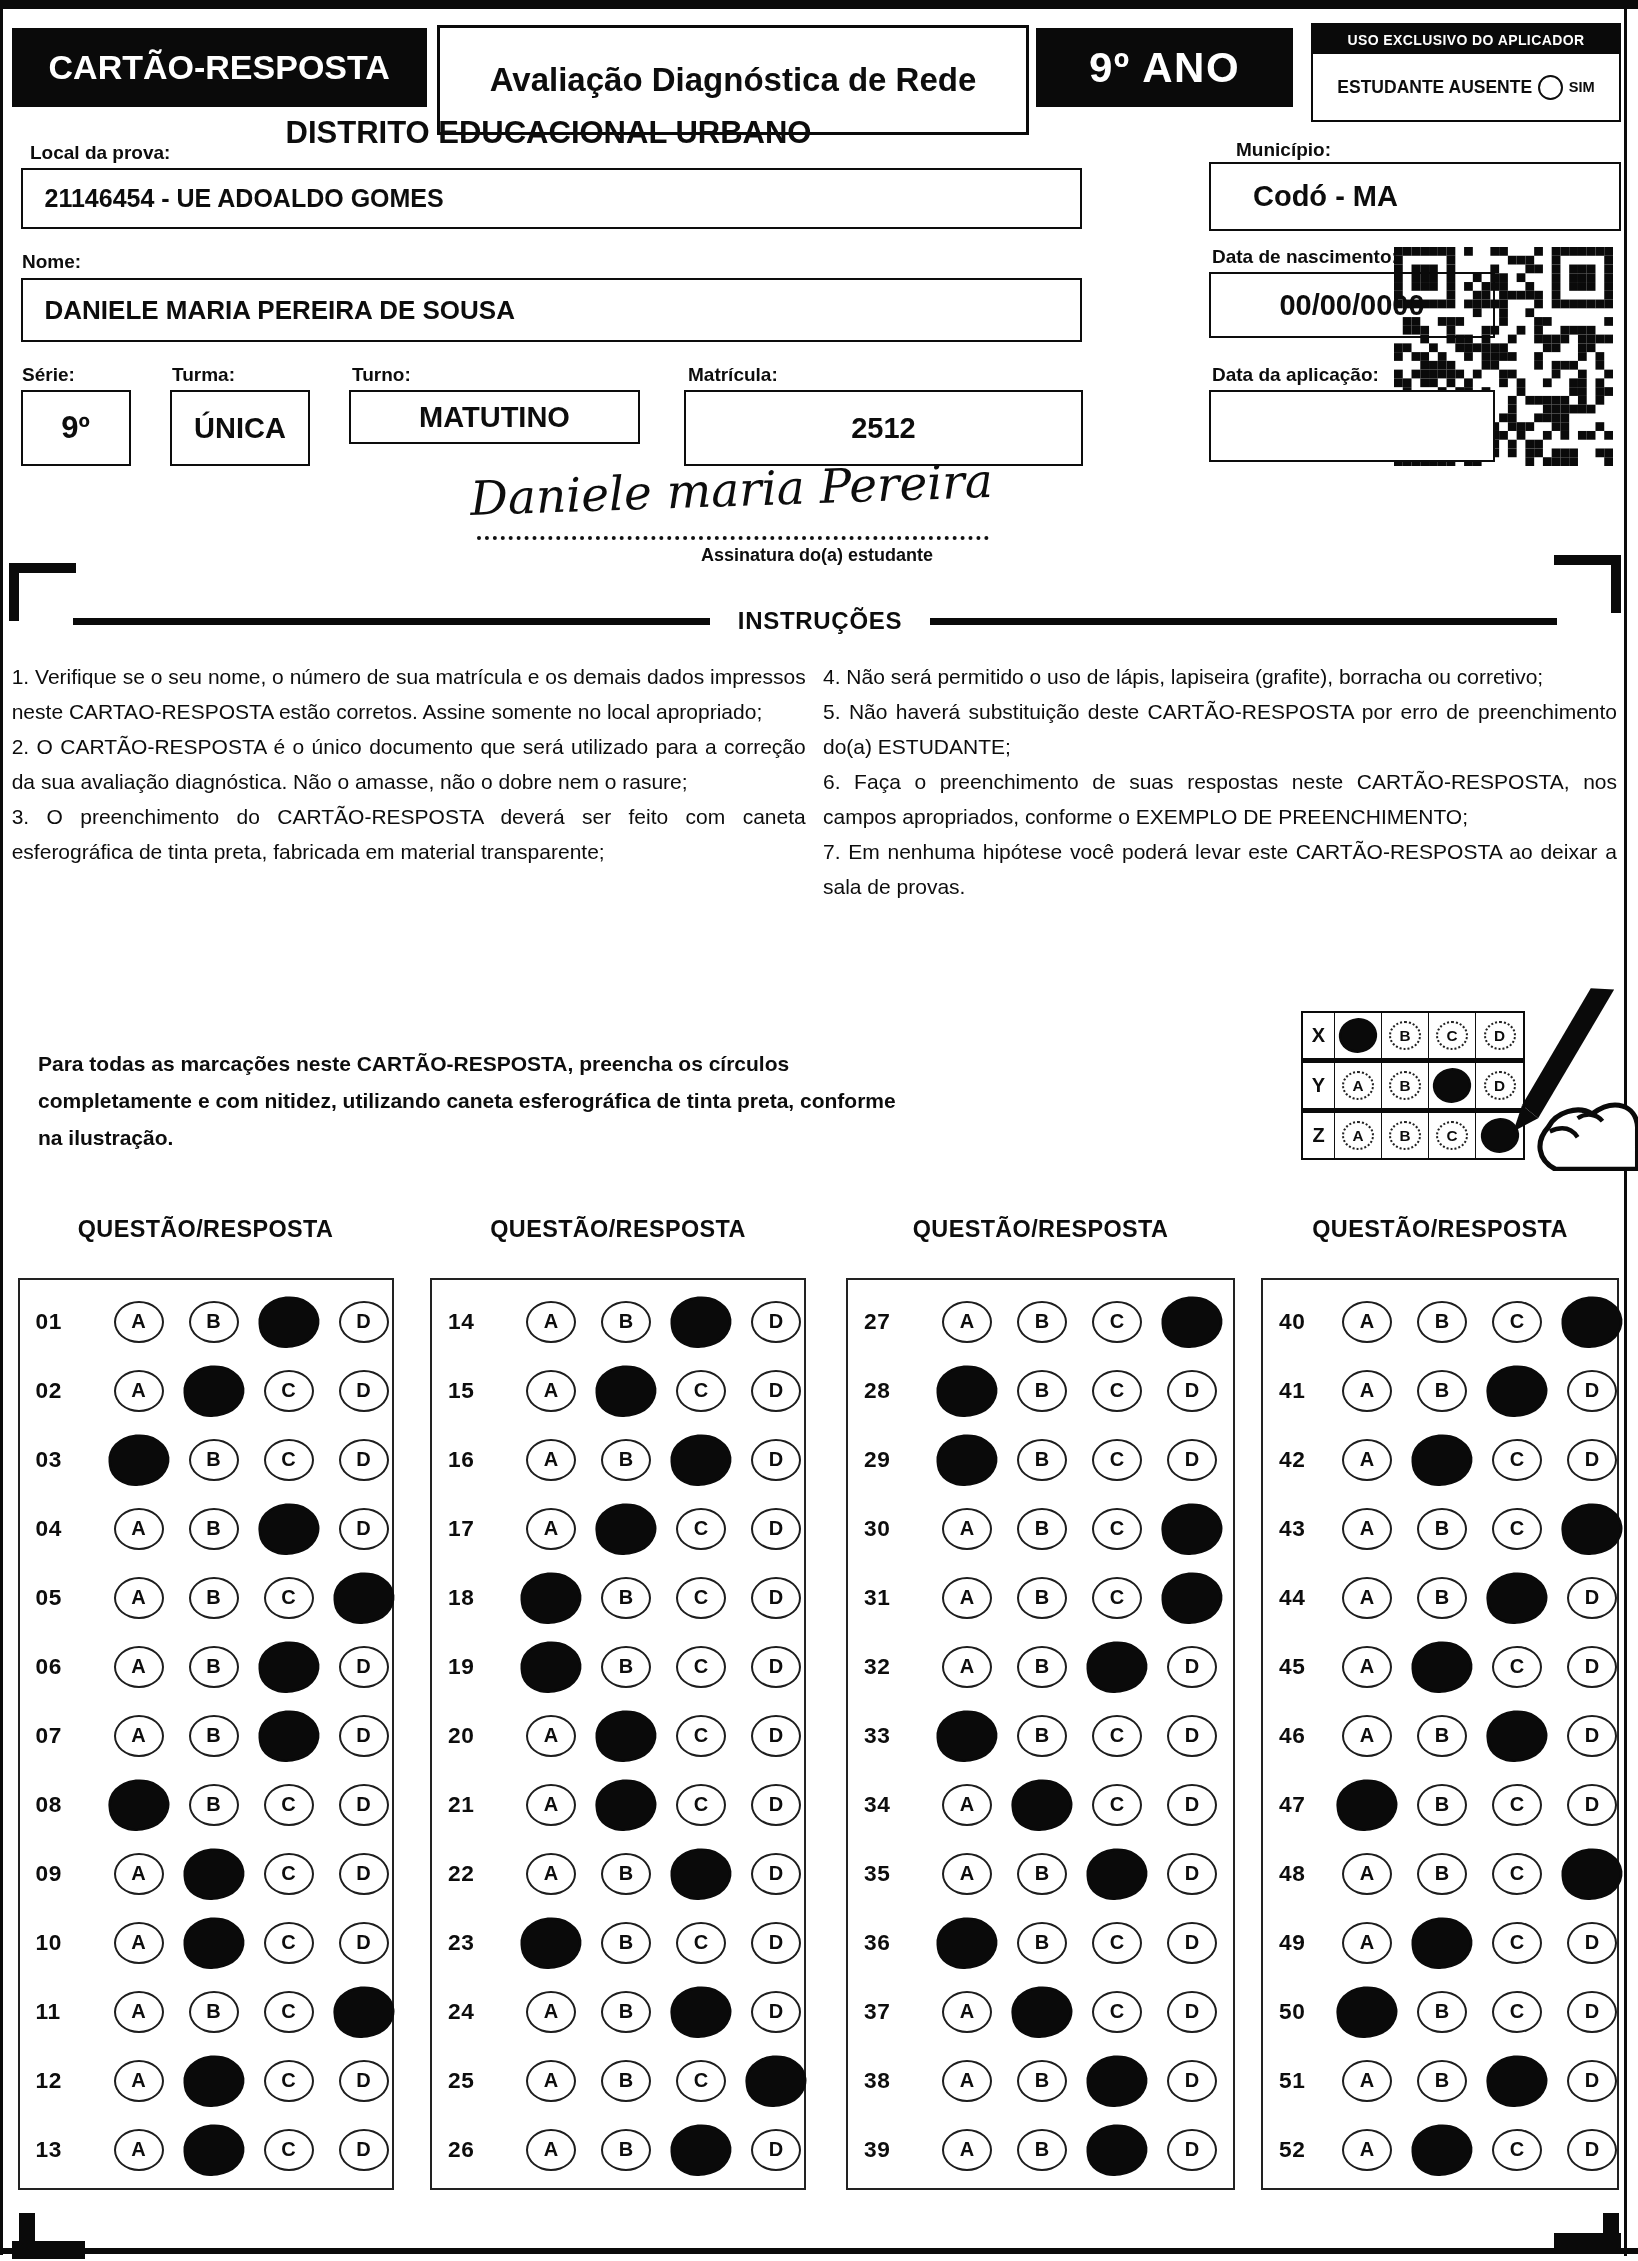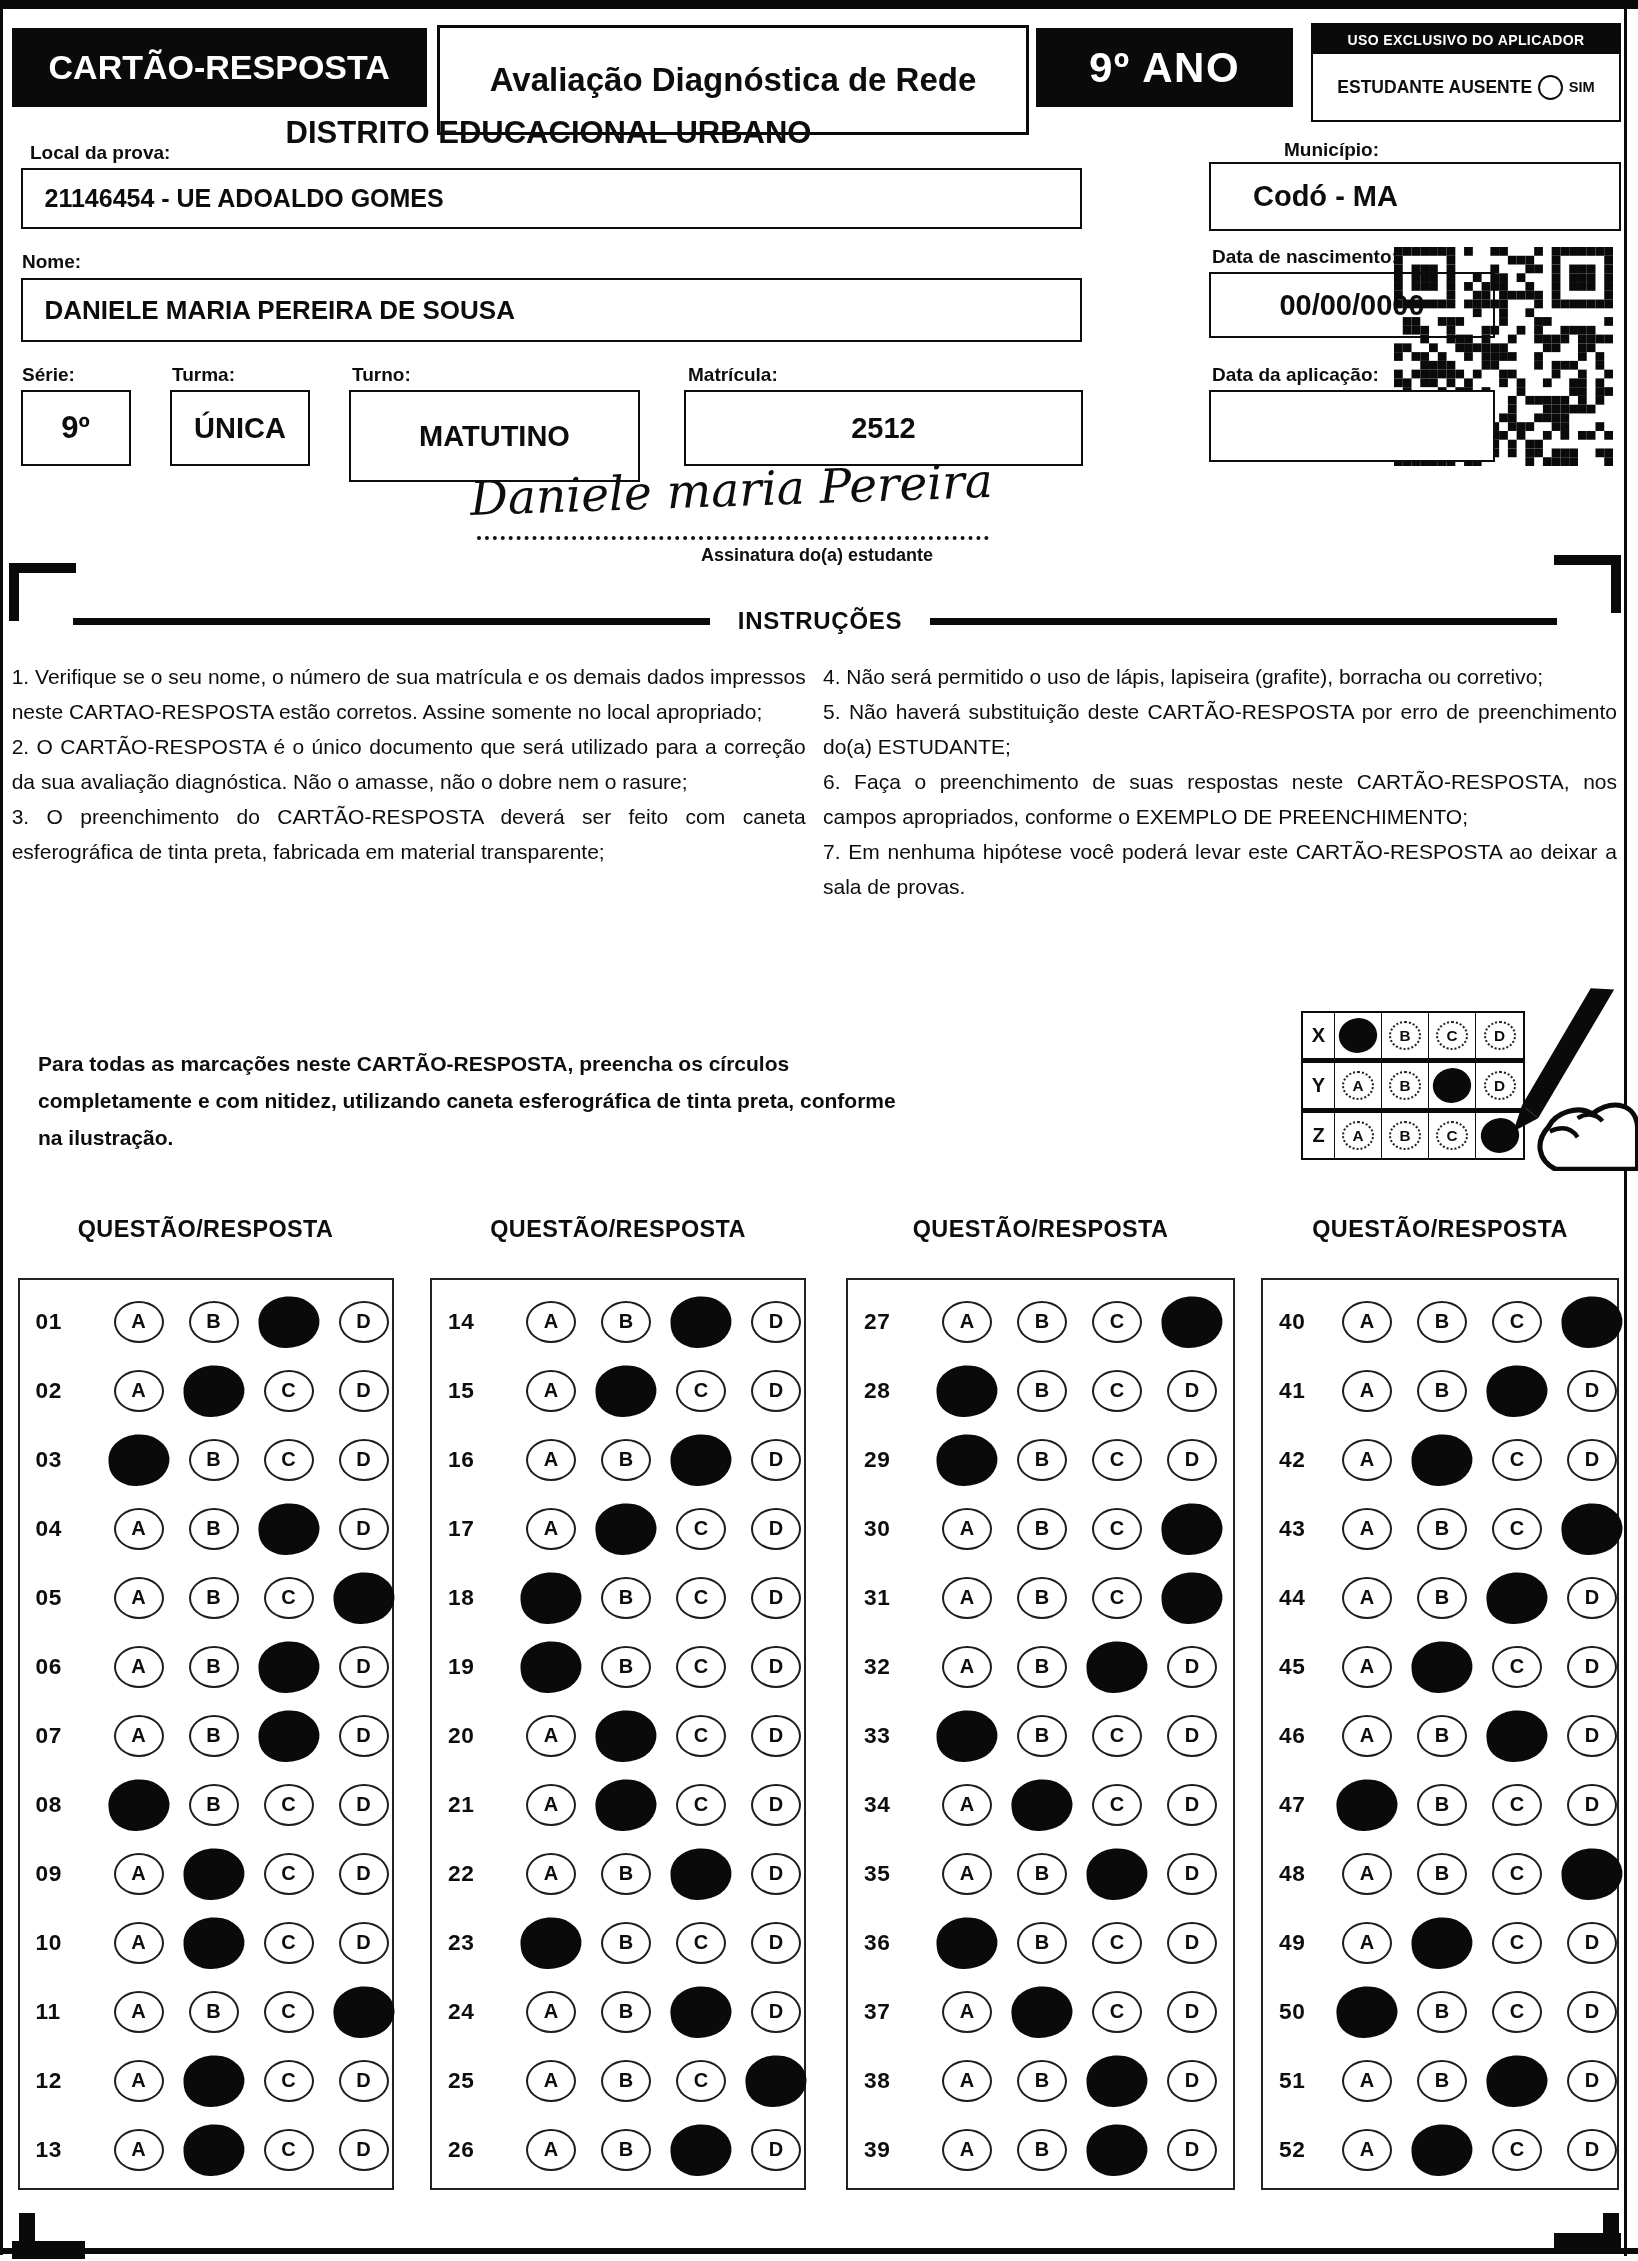--- a/index.html
+++ b/index.html
@@ -102,21 +102,21 @@
       <span>ESTUDANTE AUSENTE</span>
       <span class="ex-circle"></span>
       <span class="ex-sim">SIM</span>
     </div>
   </div>
 
   <span class="abs lbl" style="left:30px;top:142px">Local da prova:</span>
   <div class="abs district" style="left:183px;top:115px;width:731px">DISTRITO EDUCACIONAL URBANO</div>
   <div class="abs field" style="left:20.5px;top:168px;width:1061px;height:61px;font-size:25px;padding-left:22px">21146454 - UE ADOALDO GOMES</div>
 
-  <span class="abs lbl" style="left:1284px;top:139px">Município:</span>
+  <span class="abs lbl" style="left:1236px;top:139px">Município:</span>
   <div class="abs field" style="left:1209px;top:162px;width:412px;height:69px;font-size:29px;padding-left:42px">Codó - MA</div>
 
   <span class="abs lbl" style="left:22px;top:251px">Nome:</span>
   <div class="abs field" style="left:20.5px;top:278px;width:1061px;height:64px;font-size:26px;padding-left:22px">DANIELE MARIA PEREIRA DE SOUSA</div>
 
   <span class="abs lbl" style="left:1212px;top:246px">Data de nascimento:</span>
   <div class="abs field" style="left:1209px;top:272px;width:286px;height:66px;font-size:29px;justify-content:center">00/00/0000</div>
 
   <div class="abs qr-wrap"><svg id="qr" width="219" height="219" viewBox="0 0 300 300">
         <rect x="0" y="0" width="12" height="12" fill="#0a0a0a"></rect>
@@ -426,21 +426,21 @@
       </svg></div>
 
   <span class="abs lbl" style="left:22px;top:364px">Série:</span>
   <span class="abs lbl" style="left:172px;top:364px">Turma:</span>
   <span class="abs lbl" style="left:352px;top:364px">Turno:</span>
   <span class="abs lbl" style="left:688px;top:364px">Matrícula:</span>
   <span class="abs lbl" style="left:1212px;top:364px">Data da aplicação:</span>
 
   <div class="abs field" style="left:20.5px;top:390px;width:110px;height:76px;font-size:31px;justify-content:center">9º</div>
   <div class="abs field" style="left:170px;top:390px;width:140px;height:76px;font-size:29px;justify-content:center">ÚNICA</div>
-  <div class="abs field" style="left:349px;top:390px;width:291px;height:92px;font-size:29px;justify-content:center">MATUTINO</div>
+  <div class="abs field" style="left:349px;top:390px;width:291px;height:54px;font-size:29px;justify-content:center">MATUTINO</div>
   <div class="abs field" style="left:684px;top:390px;width:399px;height:76px;font-size:29px;justify-content:center">2512</div>
   <div class="abs field" style="left:1209px;top:390px;width:286px;height:72px;font-size:26px;justify-content:center"></div>
 
   <div class="abs sig-script">Daniele maria Pereira</div>
   <div class="abs sig-line"></div>
   <div class="abs sig-label">Assinatura do(a) estudante</div>
 
   <div class="abs rule rule-l"></div>
   <div class="abs instr-title">INSTRUÇÕES</div>
   <div class="abs rule rule-r"></div>

